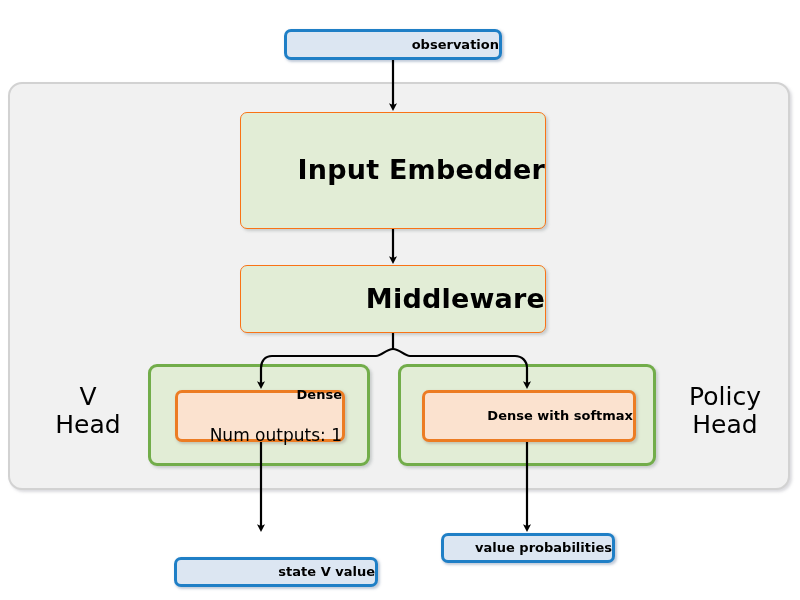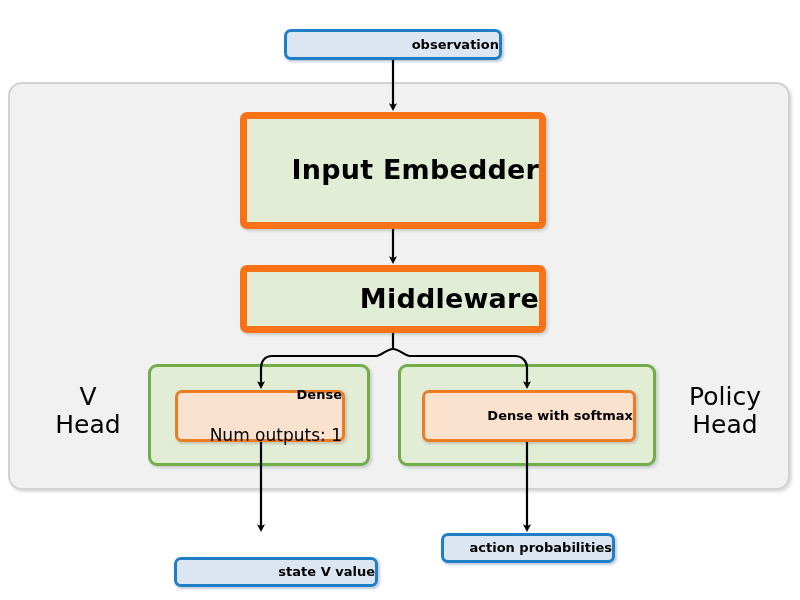--- a/index.html
+++ b/index.html
@@ -47,21 +47,21 @@
     background: #f1f1f1;
     border: 2px solid #d2d2d2;
     border-radius: 14px;
     box-shadow: 2px 2px 3px rgba(150,150,160,0.35);
     box-sizing: border-box;
   }
 
   
   .green-node {
     background: #e2edd6;
-    border: 7px solid #f97316;
+    border: 1px solid #f97316;
     border-radius: 7px;
     color: #000000;
     box-shadow: 2px 2px 3px rgba(140,150,150,0.40);
   }
   .green-node .big-label {
     font-size: 27px;
     font-weight: bold;
     letter-spacing: 0.2px;
   }
 
@@ -145,21 +145,21 @@
   </div>
 
   <div class="head-label" style="left:664px; top:383px; width:122px;">Policy
 Head</div>
 
   <div class="node io-node" style="left:174px; top:557px; width:204px; height:30px;">
     <span>state V value</span>
   </div>
 
   <div class="node io-node" style="left:441px; top:533px; width:174px; height:30px;">
-    <span>action probabilities</span>
+    <span>value probabilities</span>
   </div>
 
   <svg class="wires" viewBox="0 0 800 600">
     <defs>
       <marker id="arrowhead" markerWidth="9" markerHeight="9" refX="4.2" refY="4.4" orient="auto" markerUnits="userSpaceOnUse">
         <path d="M0.4,0.4 L8.2,4.4 L0.4,8.4 L2.2,4.4 Z" fill="#000000"></path>
       </marker>
     </defs>
 
     <line x1="393" y1="60" x2="393" y2="107" stroke="#000000" stroke-width="2.2" marker-end="url(#arrowhead)"></line>

